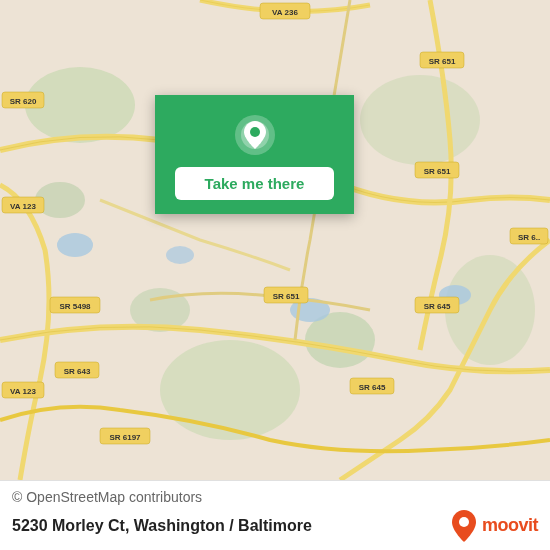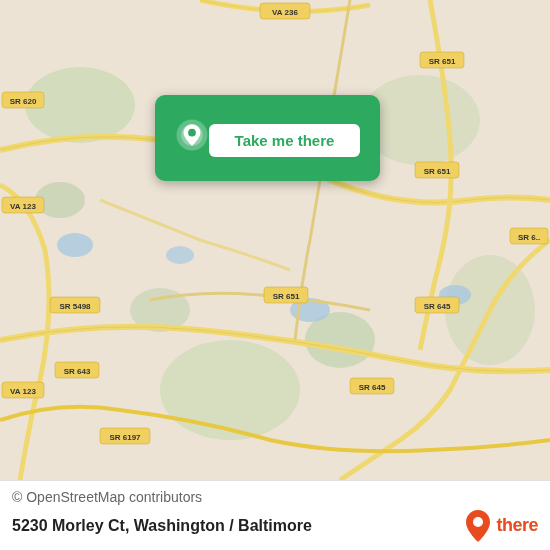--- a/index.html
+++ b/index.html
@@ -18,25 +18,25 @@
       position: relative;
       overflow: hidden;
       background-color: #5eead4;
     }
 
     
     #location-card {
       position: absolute;
       top: 95px;
       left: 155px;
-      width: 225px;
+      width: 199px;
       background: #2daa5f;
-      border-radius: 10px;
-      display: flex;
-      flex-direction: row;
+      border-radius: 0;
+      display: flex;
+      flex-direction: column;
       align-items: center;
       padding: 18px 20px 14px 20px;
       z-index: 10;
       box-shadow: 0 3px 12px rgba(0,0,0,0.3);
     }
 
     #location-pin-icon {
       width: 44px;
       height: 44px;
       margin-bottom: 10px;
@@ -211,16 +211,16 @@
 <div id="bottom-bar">
   <div id="attribution">© OpenStreetMap contributors</div>
   <div id="address-row">
     <span id="address-text">5230 Morley Ct, Washington / Baltimore</span>
     <div id="moovit-logo">
 
       <svg id="moovit-pin" viewBox="0 0 28 34" xmlns="http://www.w3.org/2000/svg">
         <path d="M14 1 C7 1 2 7 2 13 C2 22 14 33 14 33 C14 33 26 22 26 13 C26 7 21 1 14 1 Z" fill="#e84c1e"></path>
         <circle cx="14" cy="13" r="5" fill="white"></circle>
       </svg>
-      <span id="moovit-label">there</span>
+      <span id="moovit-label">moovit</span>
     </div>
   </div>
 </div>
 
 </body></html>

